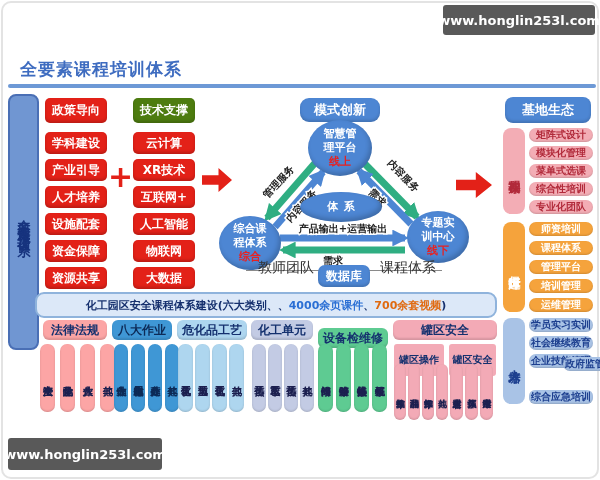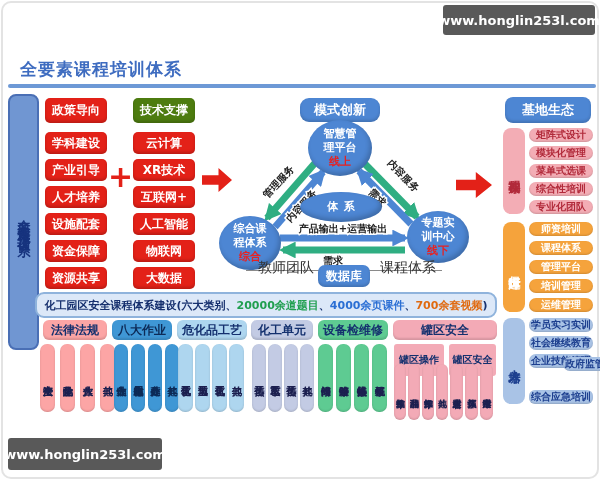--- a/index.html
+++ b/index.html
@@ -160,33 +160,32 @@
 
 <div class="sect bluec" style="left:503px;top:318px;width:22px;height:86px;">人才培养</div>
 <div class="sitem bluec" style="left:529px;top:318px;width:64px;height:14px;">学员实习实训</div>
 <div class="sitem bluec" style="left:529px;top:336px;width:64px;height:14px;">社会继续教育</div>
 <div class="sitem bluec" style="left:529px;top:354px;width:64px;height:14px;">企业技能管理</div>
 <div class="sitem bluec" style="left:529px;top:357px;width:64px;height:14px;margin-left:34px;">政府监管培训</div>
 <div class="sitem bluec" style="left:529px;top:390px;width:64px;height:14px;border-radius:6px;">综合应急培训</div>
 
 <div class="band" style="left:35px;top:292px;width:458px;height:22px;">
   <span>化工园区安全课程体系建设(六大类别、</span>
-    <span class="g">20000余道题目</span>
     <span>、</span>
     <span class="b">4000余页课件</span>
     <span>、</span>
     <span class="o">700余套视频</span>
     <span>)</span>
 </div>
 
 <div class="cathead mag" style="left:43px;width:64px;">法律法规</div>
 <div class="cathead mblue" style="left:112px;width:60px;">八大作业</div>
 <div class="cathead lblue" style="left:177px;width:70px;">危化品工艺</div>
 <div class="cathead lav" style="left:251px;width:62px;">化工单元</div>
-<div class="cathead mint" style="left:318px;width:70px;">设备检维修</div>
+<div class="cathead mint" style="left:318px;width:70px;margin-top:8px;">设备检维修</div>
 <div class="cathead pink" style="left:393px;width:104px;">罐区安全</div>
 
 <div class="vitem mag" style="left:40px;top:344px;width:15px;height:68px;">安全生产法</div>
 <div class="vitem mag" style="left:60px;top:344px;width:15px;height:68px;">危险化学品</div>
 <div class="vitem mag" style="left:80px;top:344px;width:15px;height:68px;">八大作业</div>
 <div class="vitem mag" style="left:100px;top:344px;width:15px;height:68px;">其他</div>
 
 <div class="vitem mblue" style="left:114px;top:344px;width:14px;height:68px;">动火作业</div>
 <div class="vitem mblue" style="left:131px;top:344px;width:14px;height:68px;">临时用电作业</div>
 <div class="vitem mblue" style="left:148px;top:344px;width:14px;height:68px;">高处作业</div>

